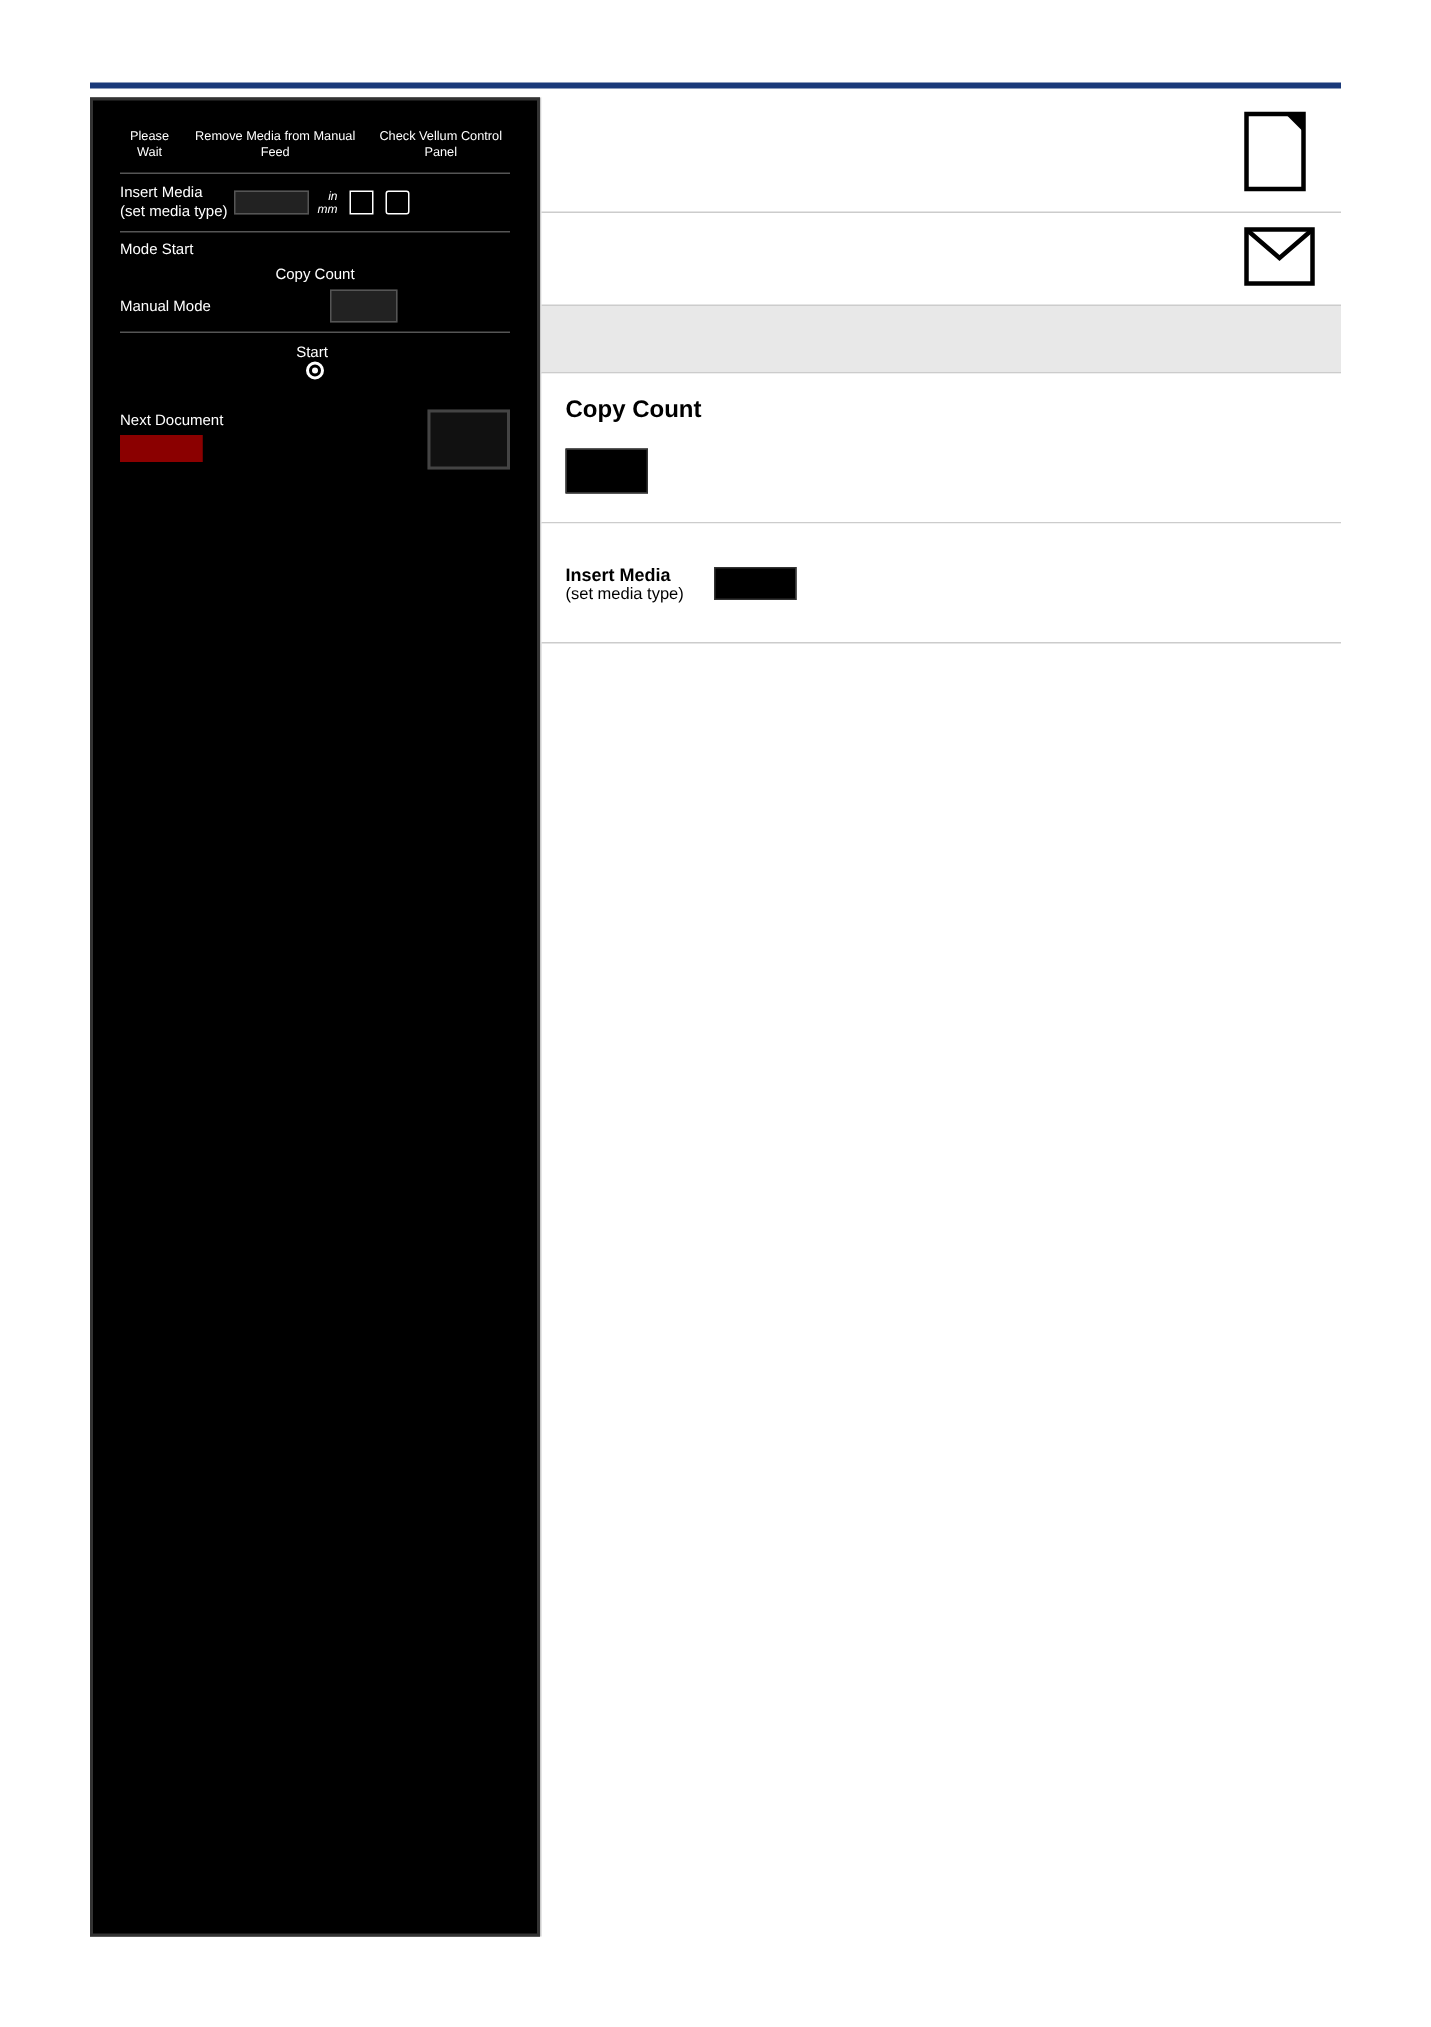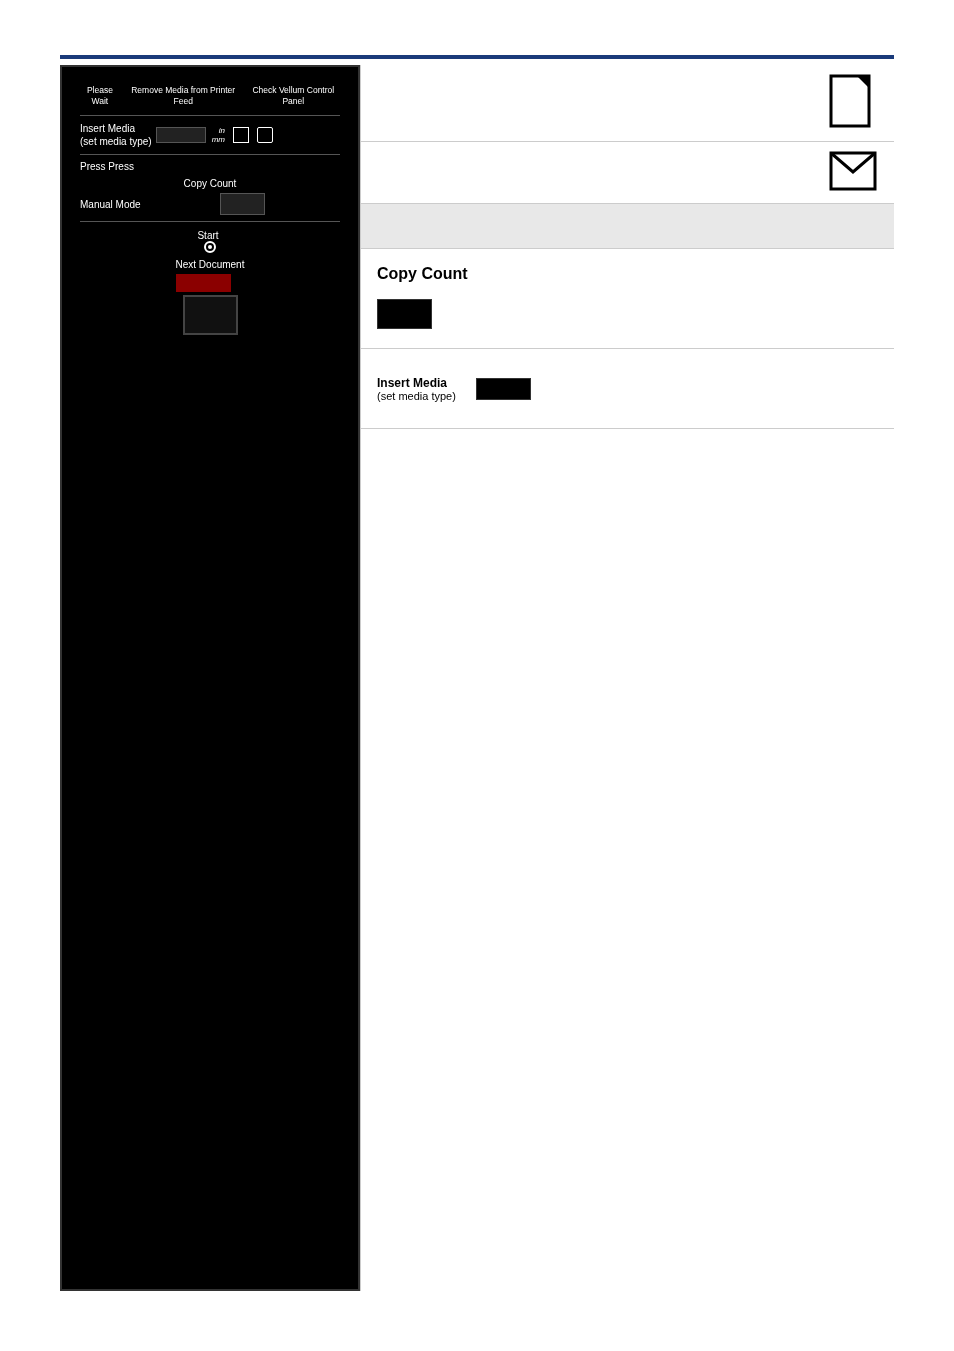--- a/index.html
+++ b/index.html
@@ -203,22 +203,21 @@
       width: 4px;
       height: 4px;
       border-radius: 50%;
       background: #fff;
     }
 
     .next-doc-row {
       display: flex;
       align-items: center;
       justify-content: space-between;
-      margin-top: 6px;
-      flex-direction: column;
+      margin-top: 20px;
     }
 
     .color-bar {
       background: #cc0000;
       width: 40px;
       height: 12px;
       display: inline-block;
     }
 
     .mm-in-row {
@@ -248,21 +247,21 @@
   <div class="main-content">
 
     <div class="left-panel">
       <div class="left-panel-inner">
 
         <div class="status-messages">
           <div class="status-msg">
             <span>Please Wait</span>
           </div>
           <div class="status-msg">
-            <span>Remove Media from Printer Feed</span>
+            <span>Remove Media from Manual Feed</span>
           </div>
           <div class="status-msg">
             <span>Check Vellum Control Panel</span>
           </div>
         </div>
 
         <div class="lcd-separator"></div>
 
         <div class="row-flex" style="margin-bottom:6px;">
           <div style="color:#fff;font-size:10px;line-height:1.3;">
@@ -276,21 +275,21 @@
           </div>
 
           <div class="icon-small" style="border:1px solid #fff;width:16px;height:16px;"></div>
           <div class="icon-small" style="border:1px solid #fff;width:16px;height:16px;border-radius:2px;"></div>
         </div>
 
         <div class="lcd-separator"></div>
 
         <div style="margin-bottom:6px;">
           <div style="color:#fff;font-size:10px;">
-            <span>Press Press</span>
+            <span>Mode Start</span>
           </div>
         </div>
 
         <div style="margin-bottom:4px;text-align:center;">
           <div style="color:#fff;font-size:10px;">
             <span>Copy Count</span>
           </div>
         </div>
 
         <div class="row-flex" style="margin-bottom:6px;">

